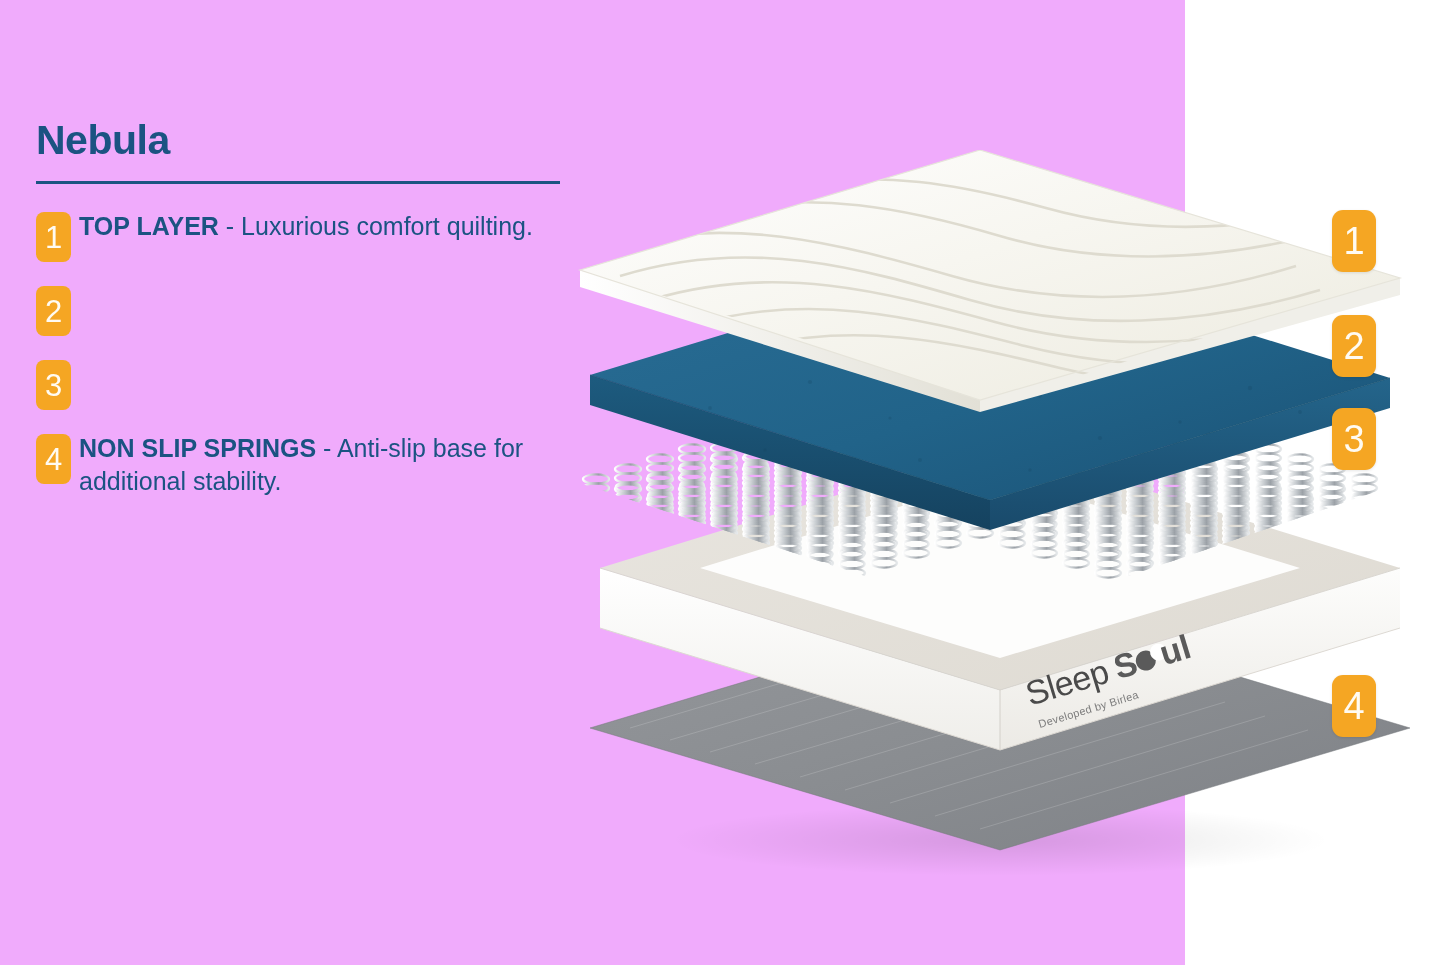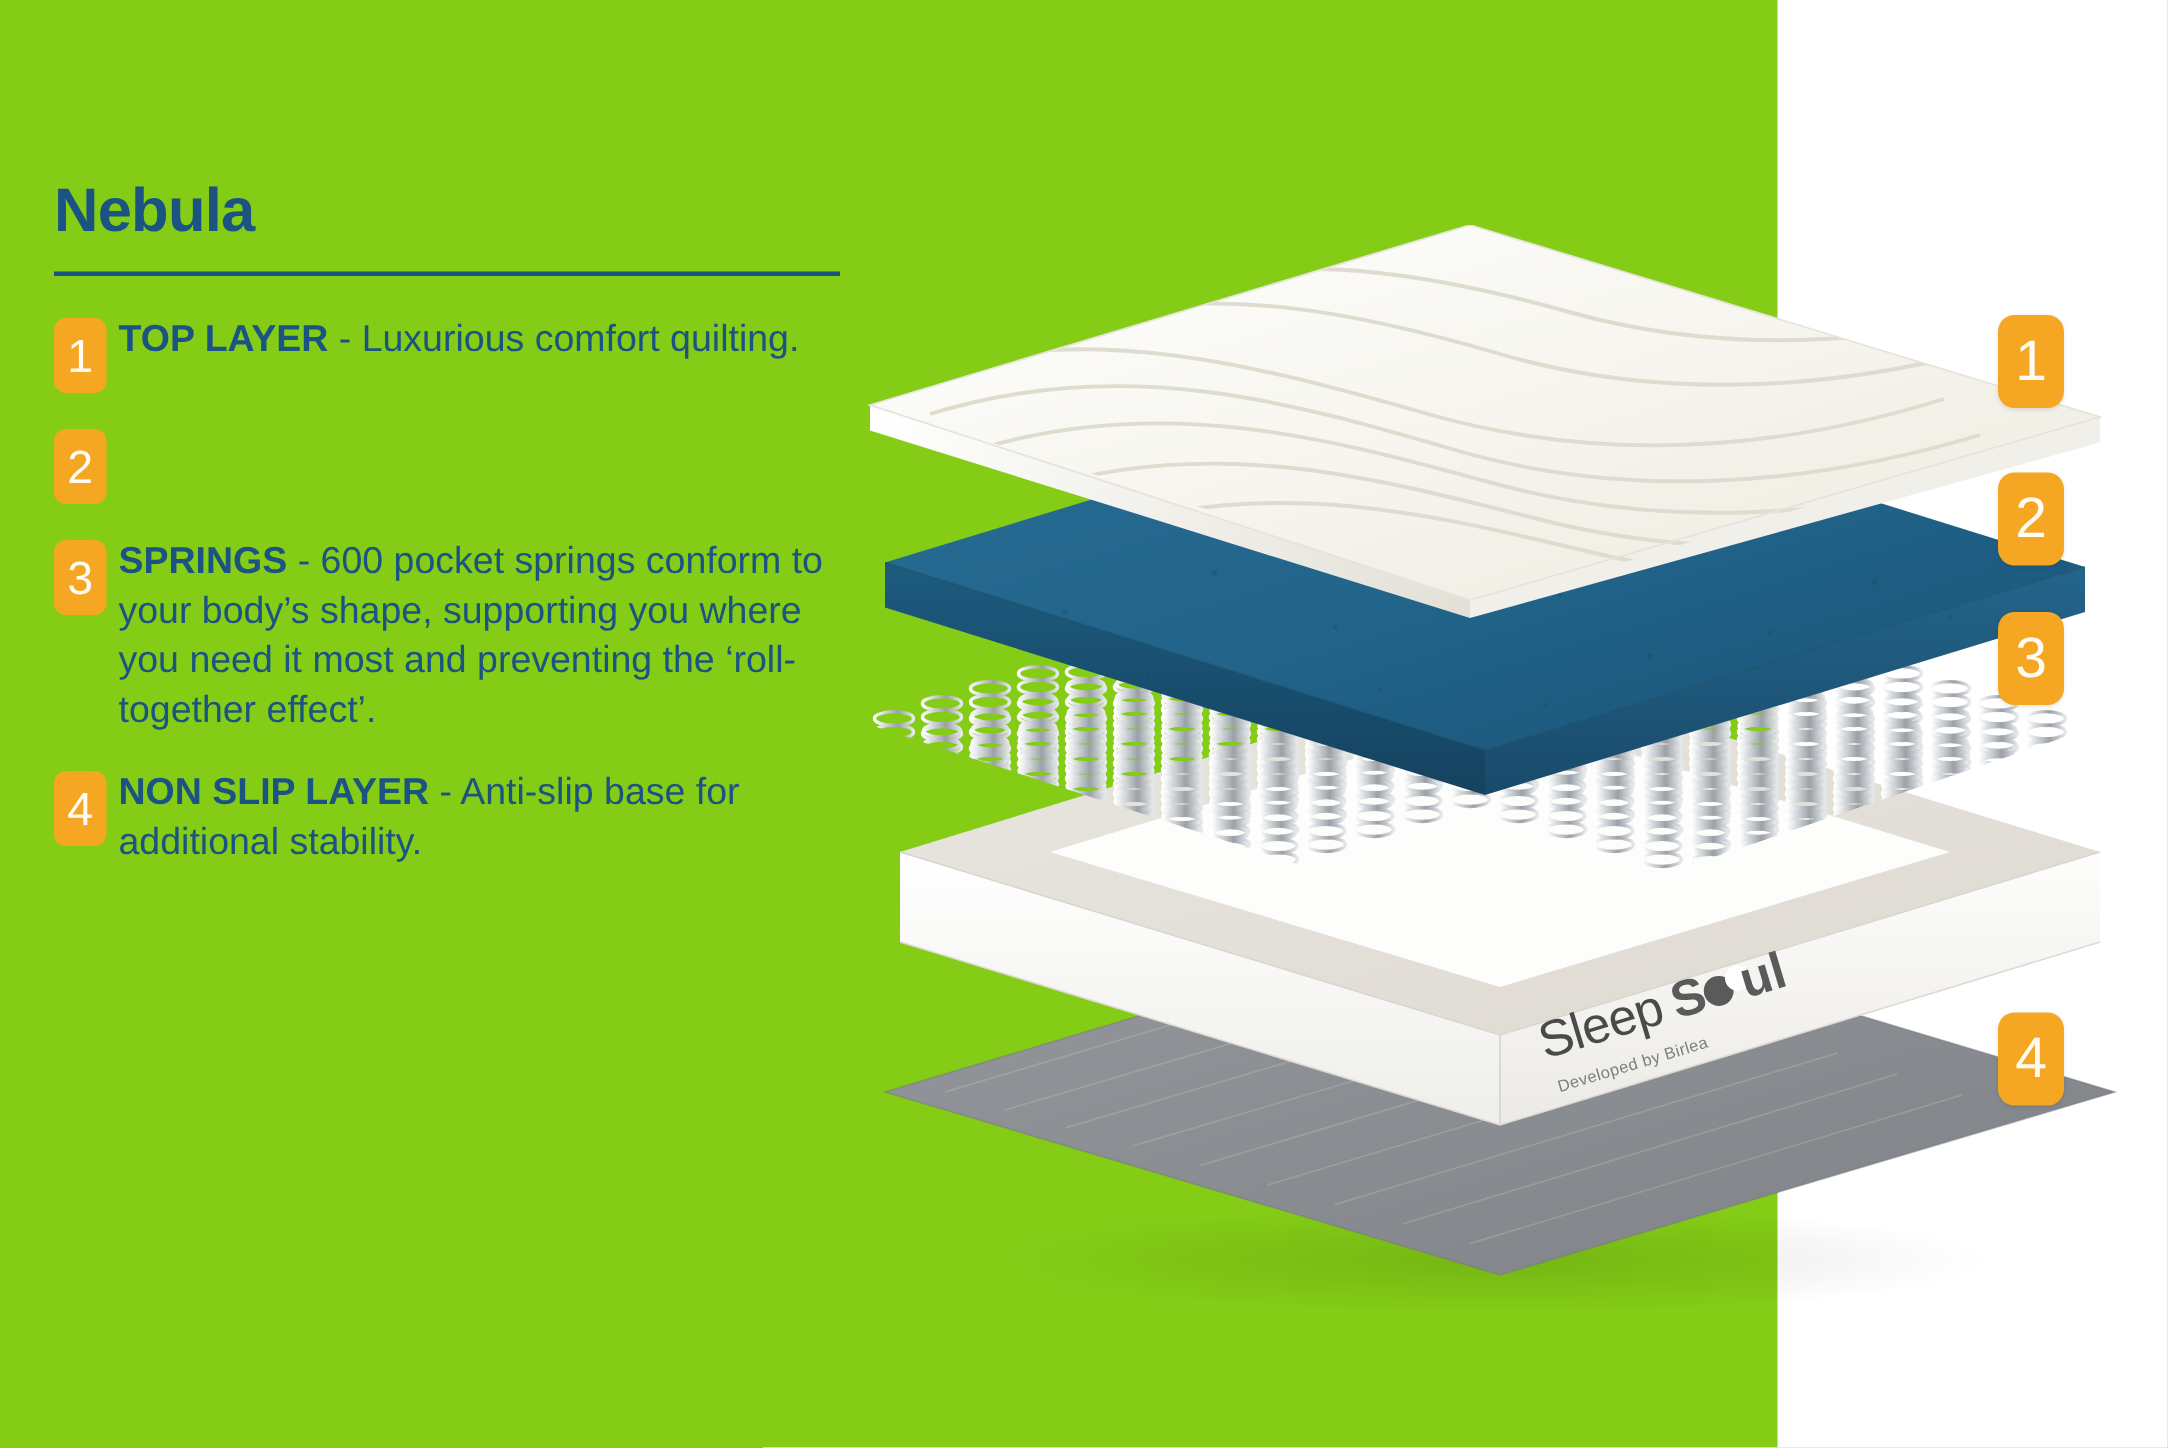--- a/index.html
+++ b/index.html
@@ -2,21 +2,21 @@
 <html><head>
 <meta charset="utf-8">
 <style>
   * { box-sizing: border-box; margin: 0; padding: 0; }
   html, body {
     width: 1445px; height: 965px;
     background: #ffffff;
     font-family: "Liberation Sans", sans-serif;
     overflow: hidden;
   }
-  .page { position: relative; width: 1185px; height: 965px; background: #84cc16; }
+  .page { position: relative; width: 1185px; height: 965px; background: #f0abfc; }
 
   
   .text-panel { position: absolute; left: 36px; top: 120px; width: 540px; }
 
   .product-title {
     font-size: 41px;
     font-weight: bold;
     color: #1b5382;
     letter-spacing: -0.5px;
     line-height: 1.0;
@@ -99,26 +99,25 @@
         <div class="badge">1</div>
         <div class="feature-text"><span class="lead">TOP LAYER</span><span> - Luxurious comfort quilting.</span></div>
       </div>
 
       <div class="feature-item">
         <div class="badge">2</div>
       </div>
 
       <div class="feature-item">
         <div class="badge">3</div>
-        <div class="feature-text"><span class="lead">SPRINGS</span><span> - 600 pocket springs conform to your body’s shape, supporting you where you need it most and preventing the ‘roll-together effect’.</span></div>
       </div>
 
       <div class="feature-item">
         <div class="badge">4</div>
-        <div class="feature-text"><span class="lead">NON SLIP LAYER</span><span>  -  Anti-slip base for additional stability.</span></div>
+        <div class="feature-text"><span class="lead">NON SLIP SPRINGS</span><span>  -  Anti-slip base for additional stability.</span></div>
       </div>
 
     </div>
   </div>
 
   <div class="illustration">
 
     <svg width="880" height="740" viewBox="0 0 880 740">
       <defs>
 

